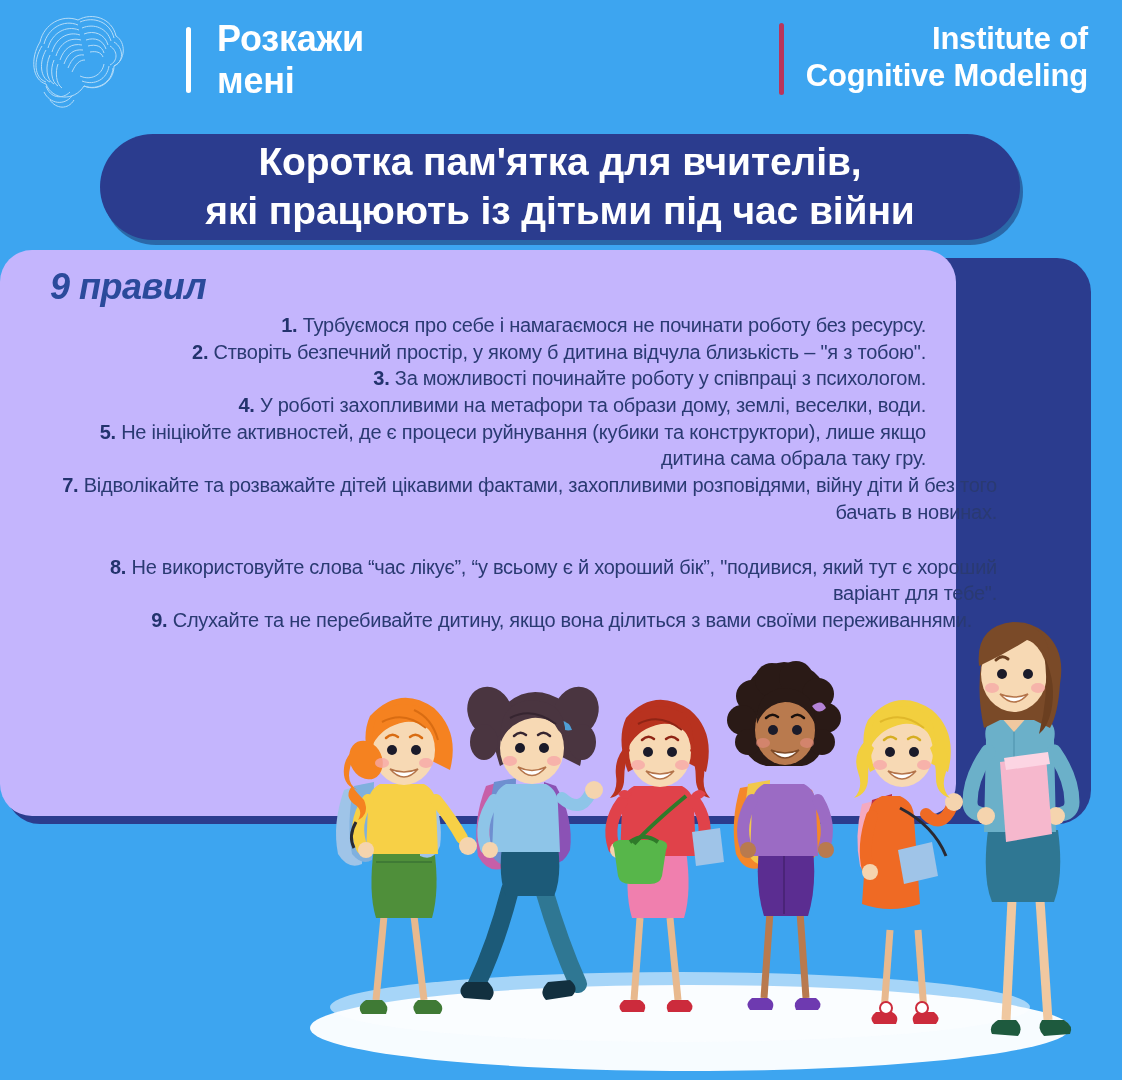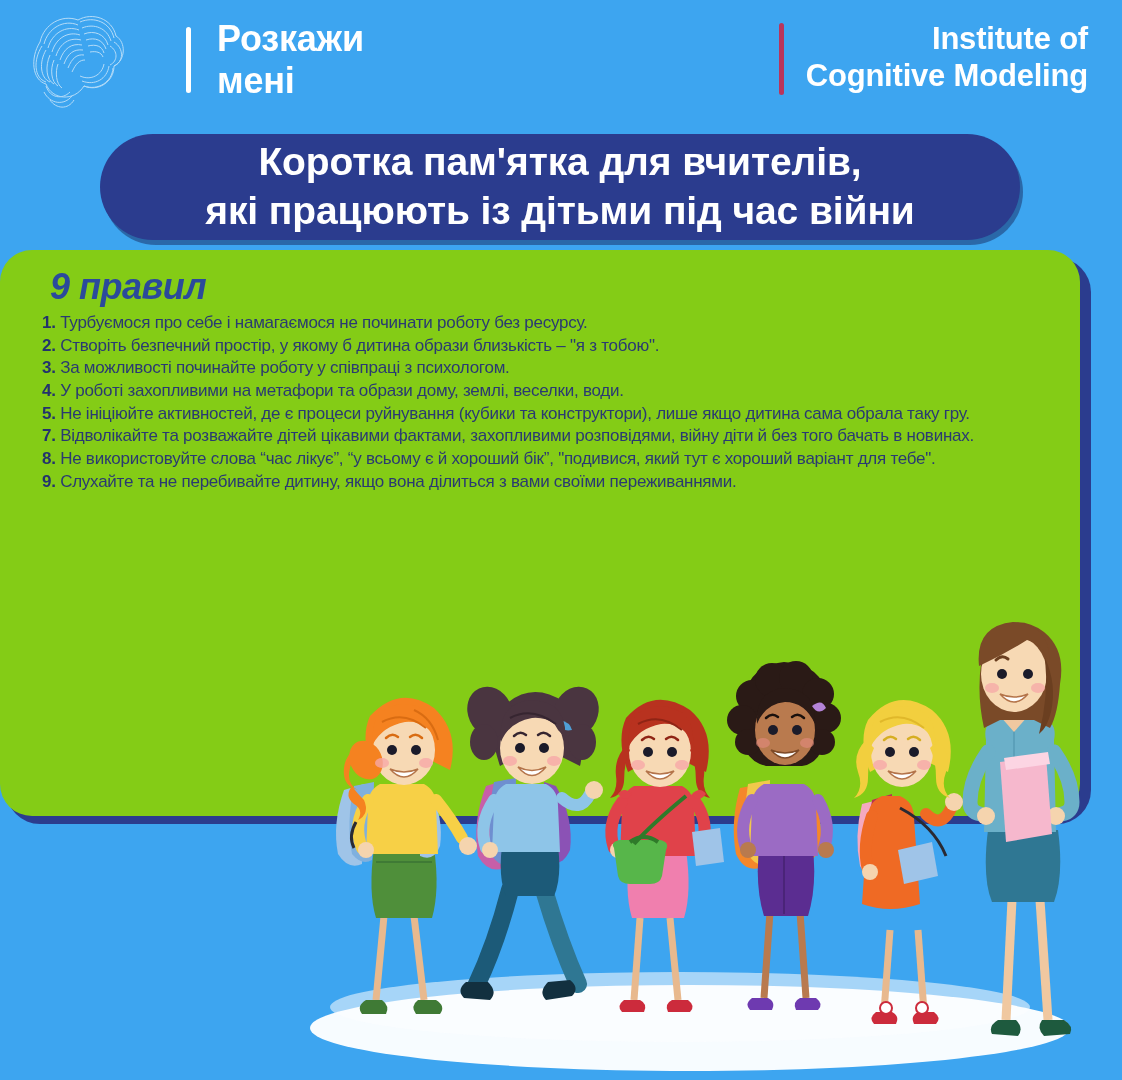--- a/index.html
+++ b/index.html
@@ -123,57 +123,58 @@
     left: 6px; top: 258px;
     width: 1085px;
     height: 566px;
     background: #2b3c8e;
     border-radius: 34px;
   }
 
   .card {
     position: absolute;
     left: 0px; top: 250px;
-    width: 1080px;
+    width: 956px;
     height: 566px;
-    background: #84cc16;
+    background: #c4b5fd;
     border-radius: 32px;
     padding: 16px 30px 10px 42px;
   }
 
   .rules-heading {
     color: #2b4a9b;
     font-size: 36px;
     font-weight: bold;
     font-style: italic;
     letter-spacing: -0.5px;
     margin-bottom: 4px;
     margin-left: 8px;
   }
 
   .rules-list {
     list-style: none;
   }
 
   .rule {
     color: #2a3a72;
-    font-size: 17px;
+    font-size: 20px;
     line-height: 1.335;
     letter-spacing: -0.25px;
     text-indent: 0;
+    text-align: right;
   }
 
   .rule-num {
     font-weight: bold;
     color: #23336d;
   }
 
   
   .rule.narrow-7 { width: 955px; }
-  .rule.narrow-8 { width: 955px; }
+  .rule.narrow-8 { width: 955px; margin-top: 28px; }
   .rule.narrow-9 { width: 930px; }
 
   
   .illustration {
     position: absolute;
     left: 0; top: 600px;
     width: 1122px;
     height: 480px;
     overflow: hidden;
   }
@@ -255,21 +256,21 @@
   <div class="title-banner">
     <div class="title-text">Коротка пам'ятка для вчителів,
 які працюють із дітьми під час війни</div>
   </div>
 
   <div class="card-shadow"></div>
   <div class="card">
     <div class="rules-heading">9 правил</div>
     <div class="rules-list">
       <div class="rule"><span class="rule-num">1.</span><span> Турбуємося про себе і намагаємося не починати роботу без ресурсу.</span></div>
-      <div class="rule"><span class="rule-num">2.</span><span> Створіть безпечний простір, у якому б дитина образи близькість – "я з тобою".</span></div>
+      <div class="rule"><span class="rule-num">2.</span><span> Створіть безпечний простір, у якому б дитина відчула близькість – "я з тобою".</span></div>
       <div class="rule"><span class="rule-num">3.</span><span> За можливості починайте роботу у співпраці з психологом.</span></div>
       <div class="rule"><span class="rule-num">4.</span><span> У роботі захопливими на метафори та образи дому, землі, веселки, води.</span></div>
       <div class="rule"><span class="rule-num">5.</span><span> Не ініціюйте активностей, де є процеси руйнування (кубики та конструктори), лише якщо дитина сама обрала таку гру.</span></div>
       <div class="rule narrow-7"><span class="rule-num">7.</span><span> Відволікайте та розважайте дітей цікавими фактами, захопливими розповідями, війну діти й без того бачать в новинах.</span></div>
       <div class="rule narrow-8"><span class="rule-num">8.</span><span> Не використовуйте слова  “час лікує”, “у всьому є й хороший бік”, "подивися, який тут є хороший варіант для тебе".</span></div>
       <div class="rule narrow-9"><span class="rule-num">9.</span><span> Слухайте та не перебивайте дитину, якщо вона ділиться з вами своїми переживаннями.</span></div>
     </div>
   </div>
 
   <div class="illustration">

